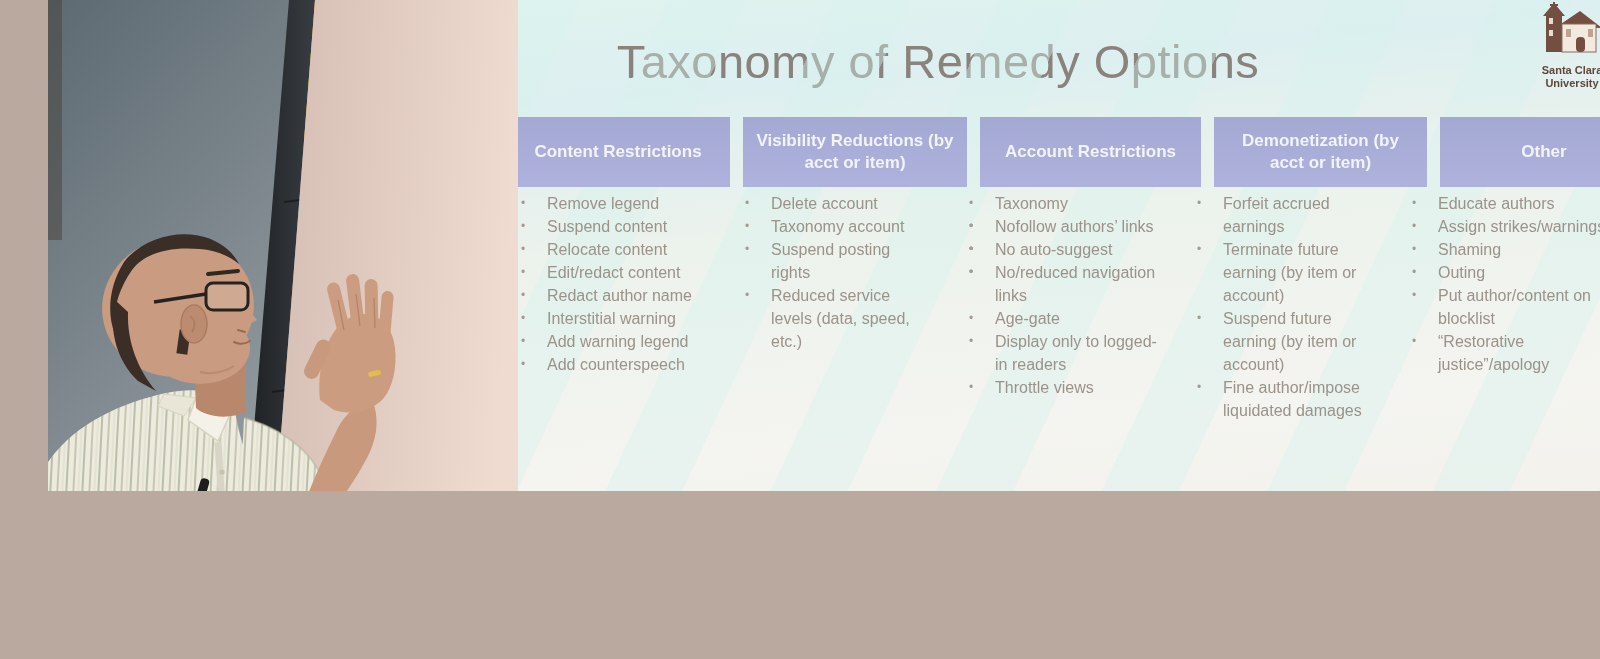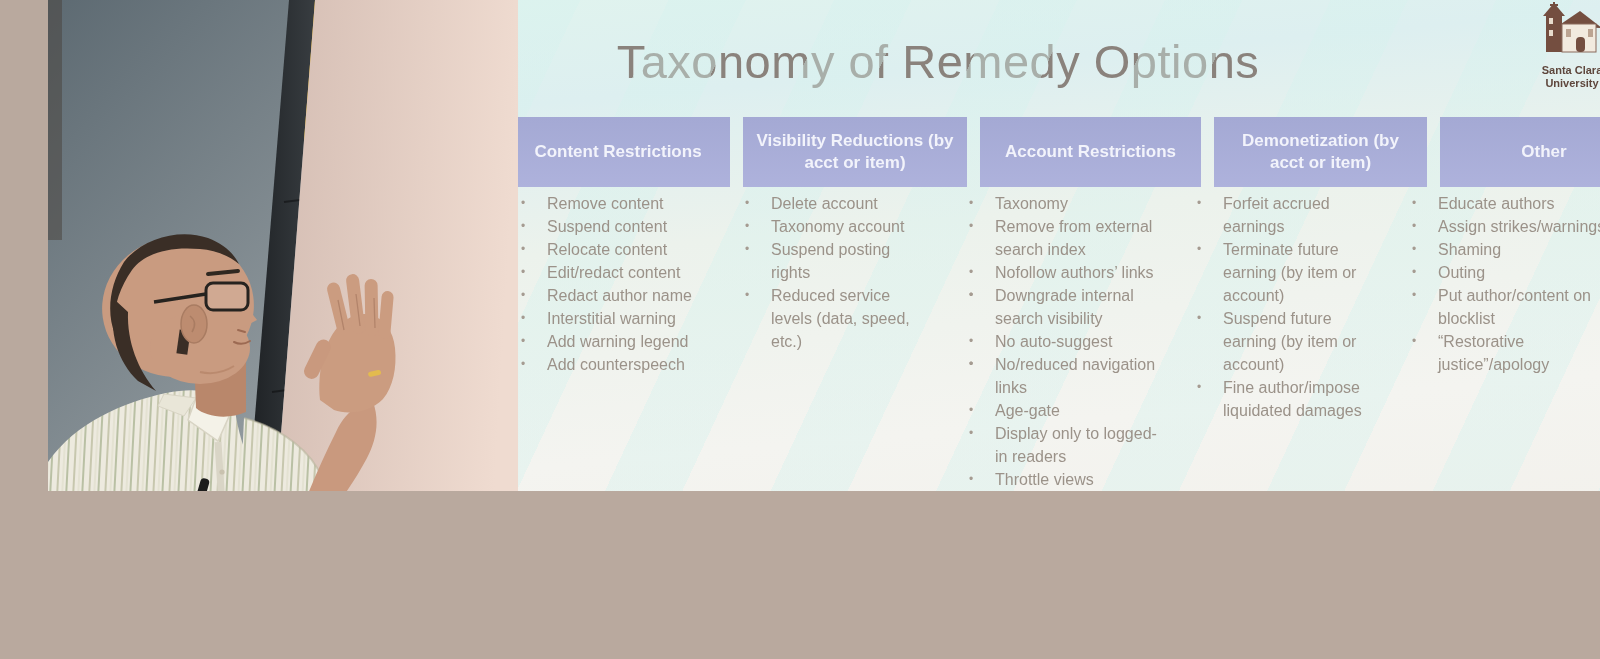--- a/index.html
+++ b/index.html
@@ -71,41 +71,41 @@
 
     <div class="band">
       <div class="cell c1">Content Restrictions</div>
       <div class="cell c3">Visibility Reductions (by acct or item)</div>
       <div class="cell c2">Account Restrictions</div>
       <div class="cell c4">Demonetization (by acct or item)</div>
       <div class="cell c5">Other</div>
     </div>
 
     <ul class="col colpos1">
-        <li><span class="dot">•</span><span>Remove content</span></li>
+        <li><span class="dot">•</span><span>Remove legend</span></li>
         <li><span class="dot">•</span><span>Suspend content</span></li>
         <li><span class="dot">•</span><span>Relocate content</span></li>
         <li><span class="dot">•</span><span>Edit/redact content</span></li>
         <li><span class="dot">•</span><span>Redact author name</span></li>
         <li><span class="dot">•</span><span>Interstitial warning</span></li>
         <li><span class="dot">•</span><span>Add warning legend</span></li>
         <li><span class="dot">•</span><span>Add counterspeech</span></li>
       </ul>
     <ul class="col colpos2">
         <li><span class="dot">•</span><span>Delete account</span></li>
         <li><span class="dot">•</span><span>Taxonomy account</span></li>
         <li><span class="dot">•</span><span>Suspend posting rights</span></li>
         <li><span class="dot">•</span><span>Reduced service levels (data, speed, etc.)</span></li>
       </ul>
     <ul class="col colpos3">
         <li><span class="dot">•</span><span>Taxonomy</span></li>
-        <li><span class="dot">•</span><span>Remove from external search index</span></li>
+        <li><span class="dot">•</span></li>
         <li><span class="dot">•</span><span>Nofollow authors’ links</span></li>
         <li><span class="dot">•</span></li>
-        <li><span class="dot">•</span><span>Downgrade internal search visibility</span></li>
+        <li><span class="dot">•</span></li>
         <li><span class="dot">•</span><span>No auto-suggest</span></li>
         <li><span class="dot">•</span></li>
         <li><span class="dot">•</span><span>No/reduced navigation links</span></li>
         <li><span class="dot">•</span><span>Age-gate</span></li>
         <li><span class="dot">•</span><span>Display only to logged-in readers</span></li>
         <li><span class="dot">•</span><span>Throttle views</span></li>
       </ul>
     <ul class="col colpos4">
         <li><span class="dot">•</span><span>Forfeit accrued earnings</span></li>
         <li><span class="dot">•</span><span>Terminate future earning (by item or account)</span></li>

